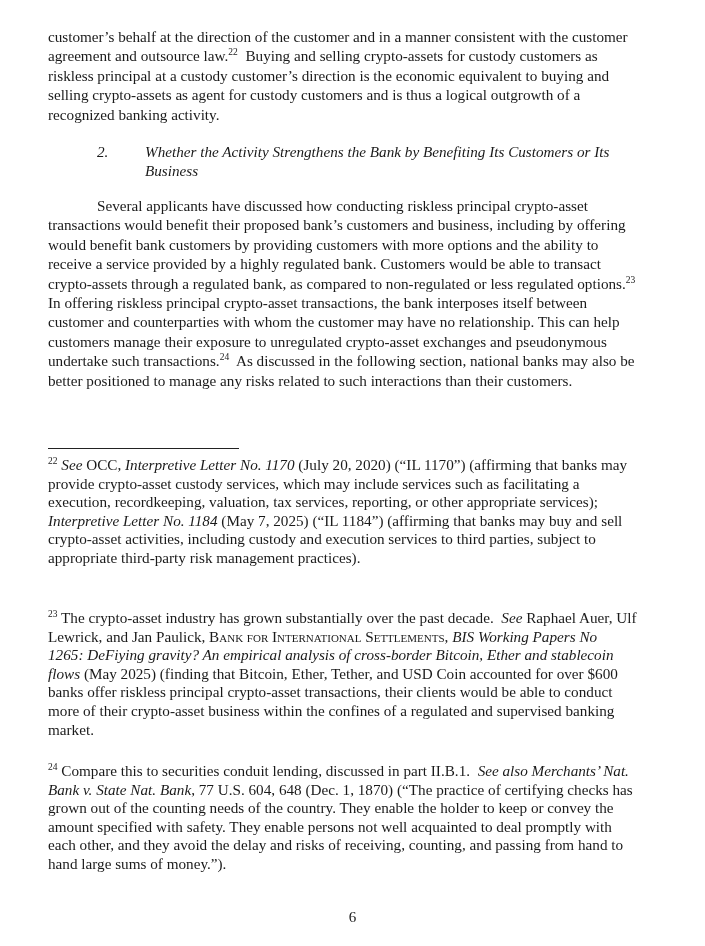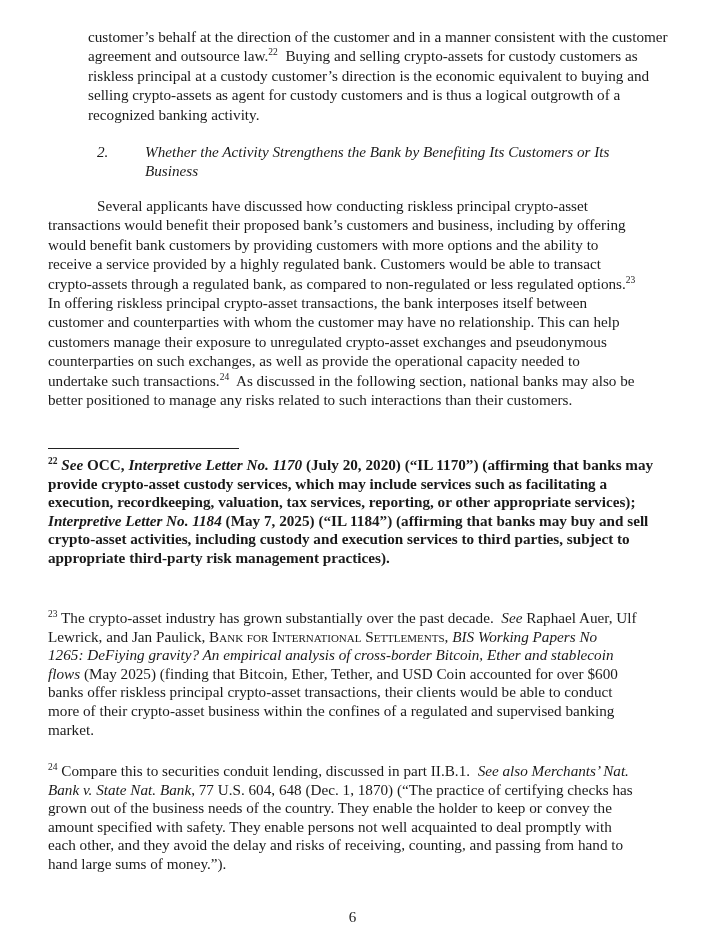--- a/index.html
+++ b/index.html
@@ -20,21 +20,21 @@
   .heading .num { position: absolute; left: 0; top: 0; }
   .heading .txt { position: absolute; left: 48px; top: 0; white-space: nowrap; }
   .rule { position: absolute; left: 48px; top: 448px; width: 191px; height: 0; border-top: 1.3px solid #222; }
   .pagenum { position: absolute; left: 0; width: 705px; top: 909px; text-align: center; font-size: 15px; }
 </style>
 </head>
 <body>
 
 <div class="page">
 
-  <div class="block" style="top:27px;margin-left:40px;">
+  <div class="block" style="top:27px;">
     <span class="line">customer’s behalf at the direction of the customer and in a manner consistent with the customer</span>
     <span class="line"><span>agreement and outsource law.</span><sup>22</sup><span style="white-space:pre">  Buying and selling crypto-assets for custody customers as</span></span>
     <span class="line">riskless principal at a custody customer’s direction is the economic equivalent to buying and</span>
     <span class="line">selling crypto-assets as agent for custody customers and is thus a logical outgrowth of a</span>
     <span class="line">recognized banking activity.</span>
   </div>
 
   <div class="heading">
     <span class="num">2.</span>
     <span class="txt">
@@ -45,28 +45,27 @@
 
   <div class="block" style="top:196px;">
     <span class="line" style="padding-left:49px;">Several applicants have discussed how conducting riskless principal crypto-asset</span>
     <span class="line">transactions would benefit their proposed bank’s customers and business, including by offering</span>
     <span class="line">would benefit bank customers by providing customers with more options and the ability to</span>
     <span class="line">receive a service provided by a highly regulated bank.  Customers would be able to transact</span>
     <span class="line"><span>crypto-assets through a regulated bank, as compared to non-regulated or less regulated options.</span><sup>23</sup></span>
     <span class="line">In offering riskless principal crypto-asset transactions, the bank interposes itself between</span>
     <span class="line">customer and counterparties with whom the customer may have no relationship.  This can help</span>
     <span class="line">customers manage their exposure to unregulated crypto-asset exchanges and pseudonymous</span>
-    <span class="line">counterparties on such exchanges, as well as provide the operational capacity needed to</span>
     <span class="line"><span>undertake such transactions.</span><sup>24</sup><span style="white-space:pre">  As discussed in the following section, national banks may also be</span></span>
     <span class="line">better positioned to manage any risks related to such interactions than their customers.</span>
   </div>
 
   <div class="rule"></div>
 
-  <div class="block" style="top:456px;font-weight:bold;">
+  <div class="block" style="top:456px;">
     <span class="fline"><span class="fnmark">22</span> <i>See</i><span style="white-space:pre"> OCC, </span><i>Interpretive Letter No. 1170</i><span> (July 20, 2020) (“IL 1170”) (affirming that banks may</span></span>
     <span class="fline">provide crypto-asset custody services, which may include services such as facilitating a</span>
     <span class="fline">execution, recordkeeping, valuation, tax services, reporting, or other appropriate services);</span>
     <span class="fline"><i>Interpretive Letter No. 1184</i><span> (May 7, 2025) (“IL 1184”) (affirming that banks may buy and sell</span></span>
     <span class="fline">crypto-asset activities, including custody and execution services to third parties, subject to</span>
     <span class="fline">appropriate third-party risk management practices).</span>
   </div>
 
   <div class="block" style="top:609px;">
     <span class="fline"><span class="fnmark">23</span><span style="white-space:pre"> The crypto-asset industry has grown substantially over the past decade.  </span><i>See</i><span style="white-space:pre"> Raphael Auer, Ulf</span></span>
@@ -74,20 +73,20 @@
     <span class="fline"><i>1265: DeFiying gravity? An empirical analysis of cross-border Bitcoin, Ether and stablecoin</i></span>
     <span class="fline"><i>flows</i><span style="white-space:pre"> (May 2025) (finding that Bitcoin, Ether, Tether, and USD Coin accounted for over $600</span></span>
     <span class="fline">banks offer riskless principal crypto-asset transactions, their clients would be able to conduct</span>
     <span class="fline">more of their crypto-asset business within the confines of a regulated and supervised banking</span>
     <span class="fline">market.</span>
   </div>
 
   <div class="block" style="top:762px;">
     <span class="fline"><span class="fnmark">24</span><span style="white-space:pre"> Compare this to securities conduit lending, discussed in part II.B.1.  </span><i>See also Merchants’ Nat.</i></span>
     <span class="fline"><i>Bank v. State Nat. Bank</i><span style="white-space:pre">, 77 U.S. 604, 648 (Dec. 1, 1870) (“The practice of certifying checks has</span></span>
-    <span class="fline">grown out of the business needs of the country.  They enable the holder to keep or convey the</span>
+    <span class="fline">grown out of the counting needs of the country.  They enable the holder to keep or convey the</span>
     <span class="fline">amount specified with safety.  They enable persons not well acquainted to deal promptly with</span>
     <span class="fline">each other, and they avoid the delay and risks of receiving, counting, and passing from hand to</span>
     <span class="fline">hand large sums of money.”).</span>
   </div>
 
   <div class="pagenum">6</div>
 </div>
 
 </body></html>

